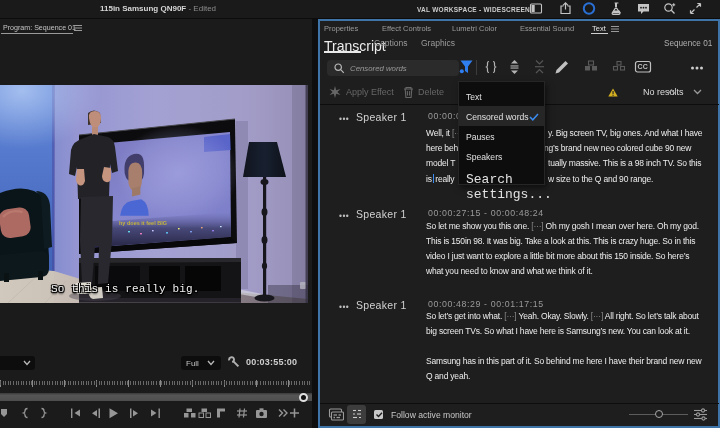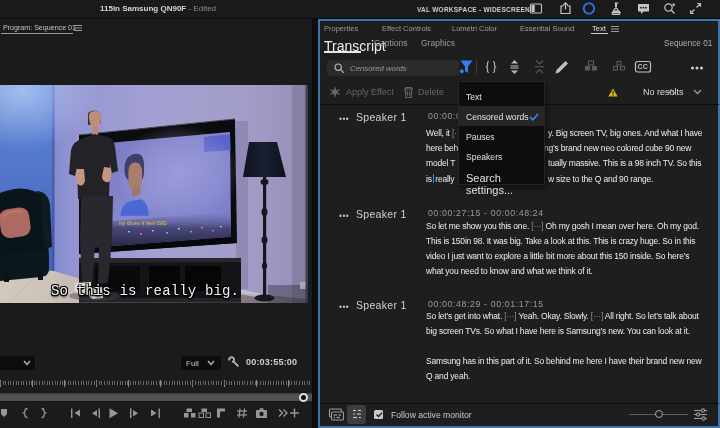--- a/index.html
+++ b/index.html
@@ -217,21 +217,21 @@
         <path d="M104 82 l7 1 l0 9 q0 6 -5 5 q-4 -1 -4 -6 z" fill="#c69580"></path>
         <path d="M81 112 l32 -1 l-1 44 l-4 43 l-10 1 l1 -38 l-4 0 l-3 38 l-10 0 l-2 -44 z" fill="#28282e"></path>
         <ellipse cx="95" cy="211" rx="26" ry="5" fill="#4a4550" opacity="0.45"></ellipse>
         <path d="M76 198 q-4 8 2 11 l13 0 l0 -12 z" fill="#dedad2"></path>
         <path d="M89 203 q-2 9 4 11 l10 -1 l-1 -11 z" fill="#d2cec6"></path>
       </g>
 
       <rect x="292" y="0" width="16" height="218" fill="#2a2438" opacity="0.15"></rect>
       <rect x="305.5" y="0" width="2.5" height="218" fill="#33303e" opacity="0.8"></rect>
     </svg>
-    <div class="abs" style="left:51px;top:198px;font-family:'Liberation Mono',monospace;font-size:14px;color:#f2f2f2;letter-spacing:0.15px;text-shadow:1px 1px 0 #000, -1px 1px 0 #000, 1px -1px 0 #000, -1px -1px 0 #000, 0 1.5px 2px #000;white-space:nowrap;">So this is really big.</div>
+    <div class="abs" style="left:51px;top:198px;font-family:'Liberation Mono',monospace;font-size:11px;color:#f2f2f2;letter-spacing:0.15px;text-shadow:1px 1px 0 #000, -1px 1px 0 #000, 1px -1px 0 #000, -1px -1px 0 #000, 0 1.5px 2px #000;white-space:nowrap;">So this is really big.</div>
   </div>
   </div>
 
   <div class="abs" style="left:-8px;top:356px;width:43px;height:14px;background:#0d0d0d;border-radius:3px;"></div>
   <svg class="abs" style="left:23px;top:360px;" width="8" height="6">
     <path d="M1 1 L4 4.5 L7 1" stroke="#b8b8b8" stroke-width="1.3" fill="none"></path>
   </svg>
   <div class="abs" style="left:181px;top:356px;width:40px;height:14px;background:#0d0d0d;border-radius:3px;"></div>
   <div class="abs" style="left:186px;top:359px;font-size:8px;color:#c0c0c0;">Full</div>
   <svg class="abs" style="left:207px;top:360px;" width="8" height="6">
@@ -510,14 +510,14 @@
 
   <div class="abs" id="menu" style="left:458px;top:81px;width:87px;height:104px;background:#0d0d0d;border:1px solid #262626;box-shadow:2px 3px 6px rgba(0,0,0,0.5);">
     <div class="abs" style="left:0;top:24px;width:85px;height:20px;background:#262626;"></div>
     <div class="abs" style="left:7px;top:10px;font-size:8.6px;color:#e2e2e2;">Text</div>
     <div class="abs" style="left:7px;top:30px;font-size:8.6px;color:#e2e2e2;">Censored words</div>
     <svg class="abs" style="left:70px;top:31px;" width="10" height="8">
       <path d="M1 4 L3.8 6.8 L9 1" stroke="#3b8bf0" stroke-width="1.5" fill="none"></path>
     </svg>
     <div class="abs" style="left:7px;top:50px;font-size:8.6px;color:#e2e2e2;">Pauses</div>
     <div class="abs" style="left:7px;top:70px;font-size:8.6px;color:#e2e2e2;">Speakers</div>
-    <div class="abs" style="left:7px;top:90px;font-size:11px;color:#e2e2e2;">Search settings...</div>
+    <div class="abs" style="left:7px;top:90px;font-size:13px;color:#e2e2e2;font-family:Liberation Mono, monospace;">Search settings...</div>
   </div>
 
 </body></html>

